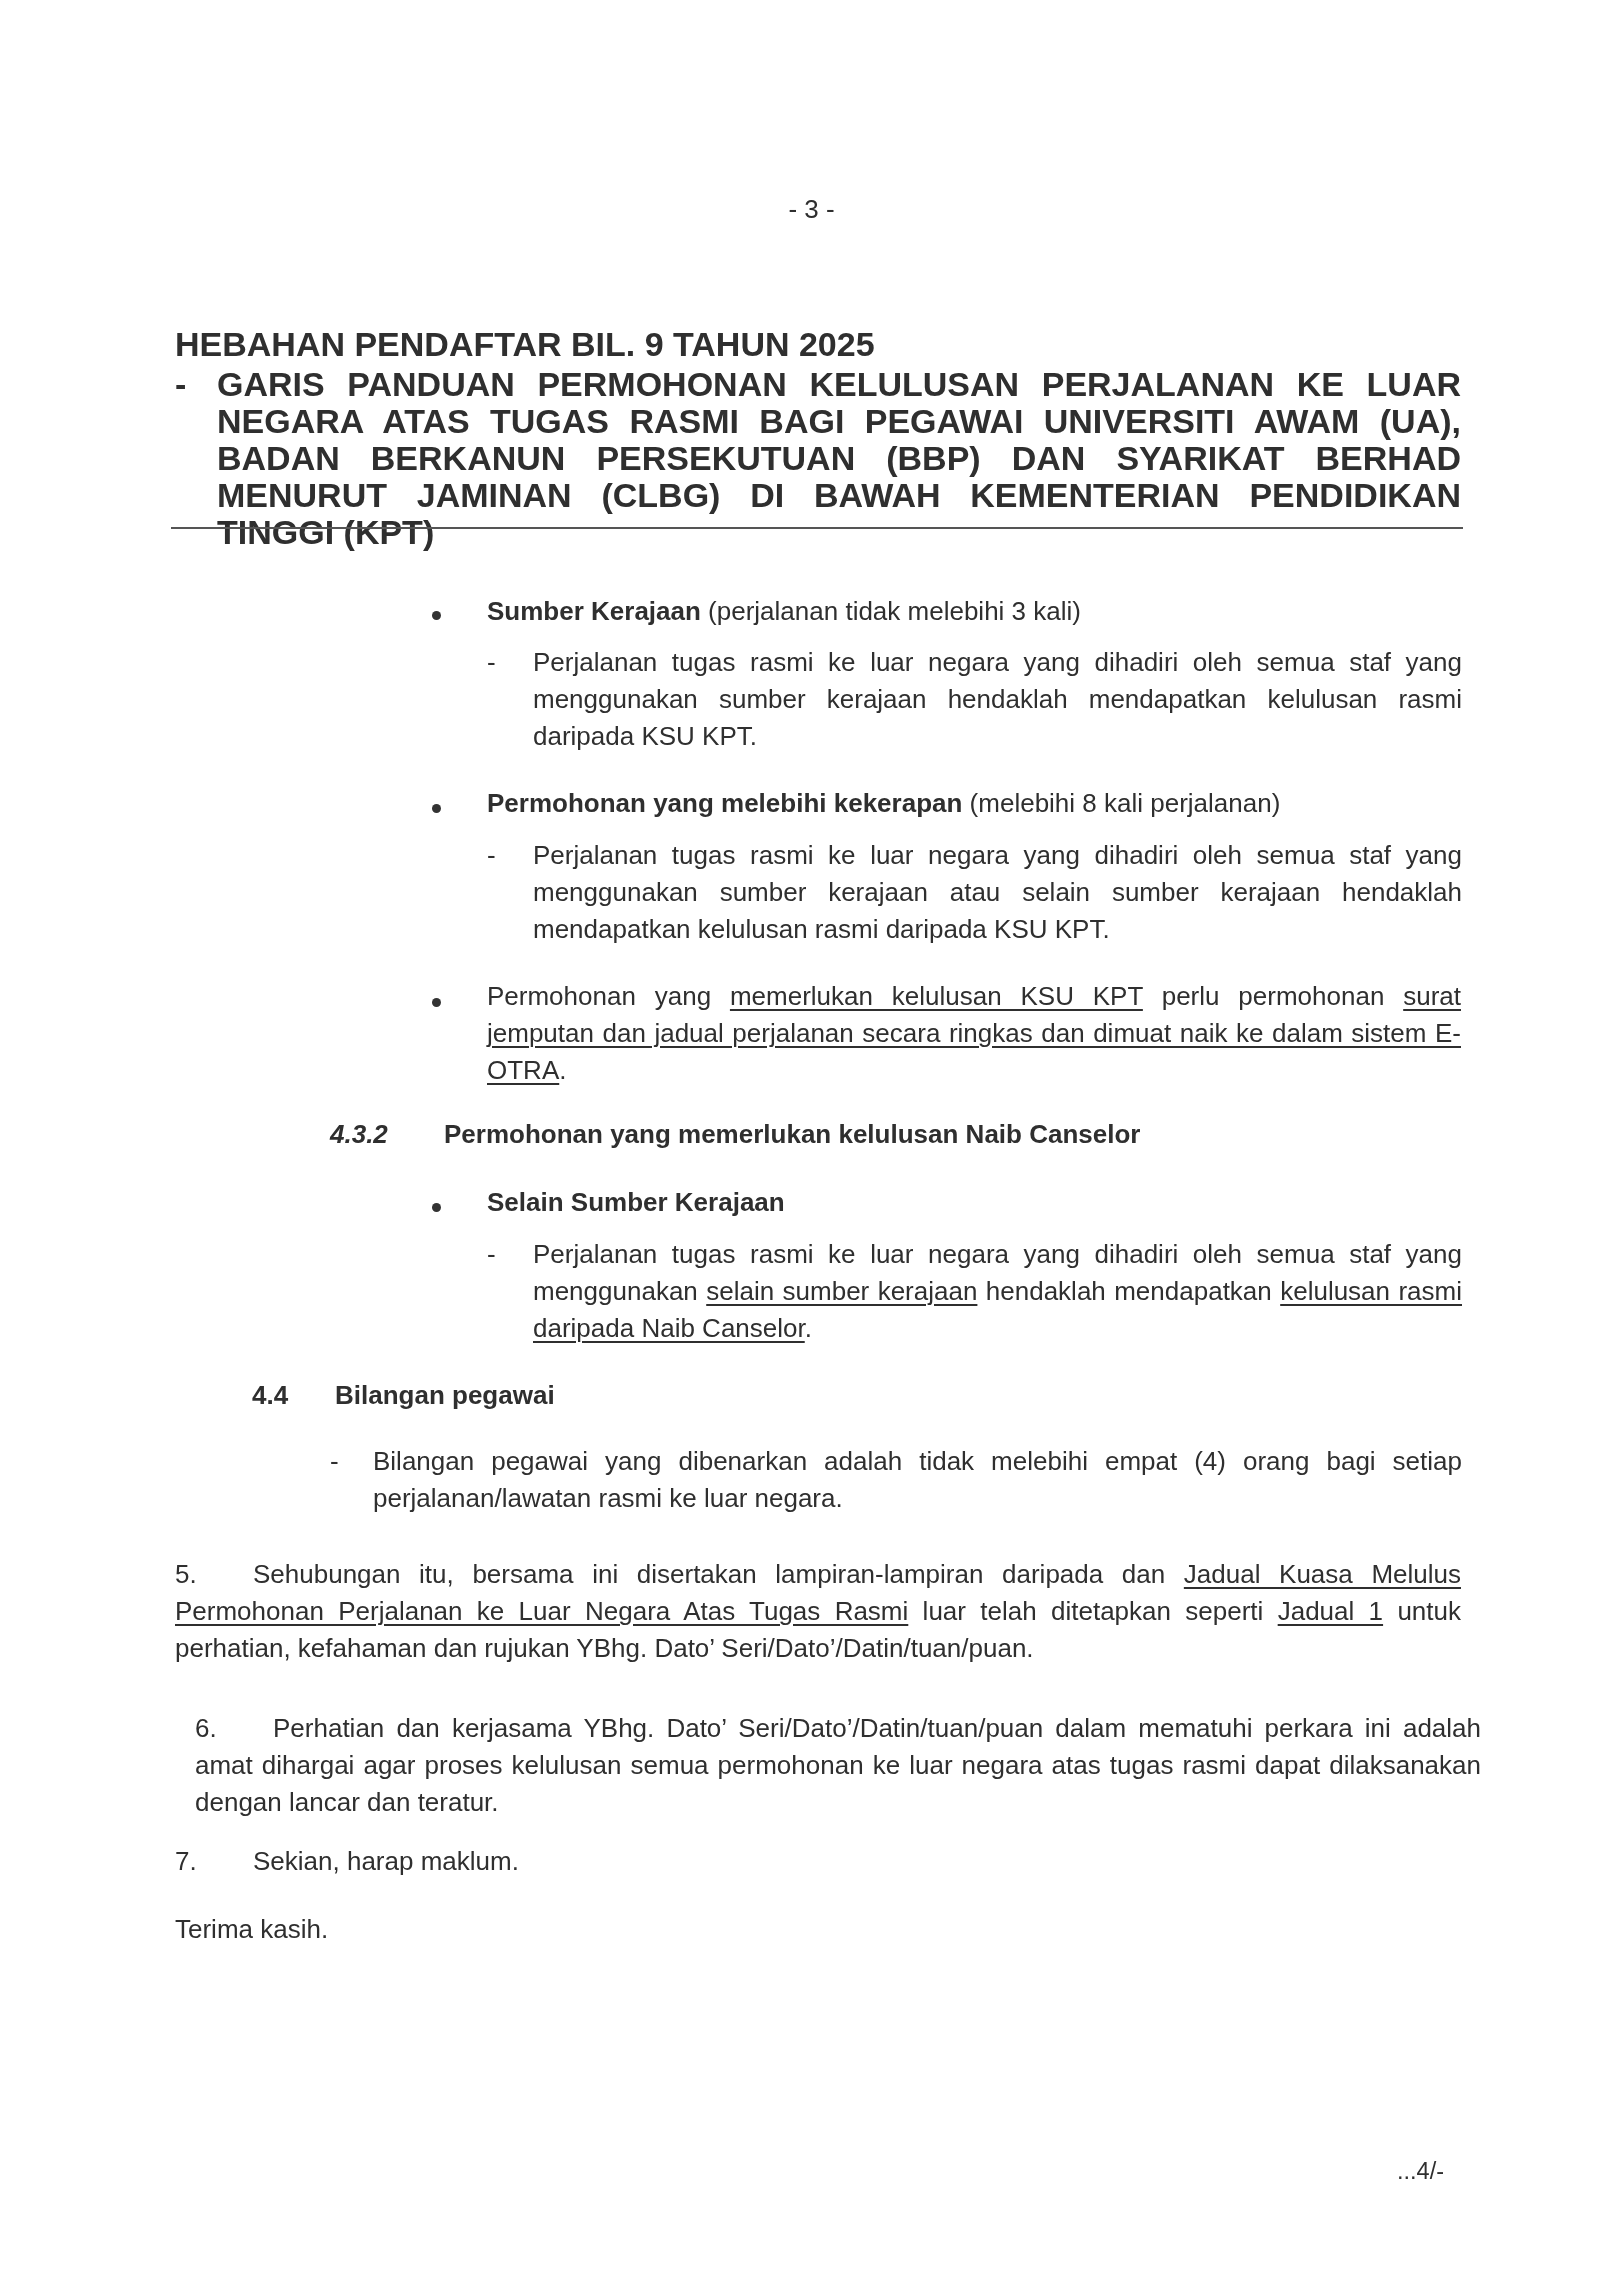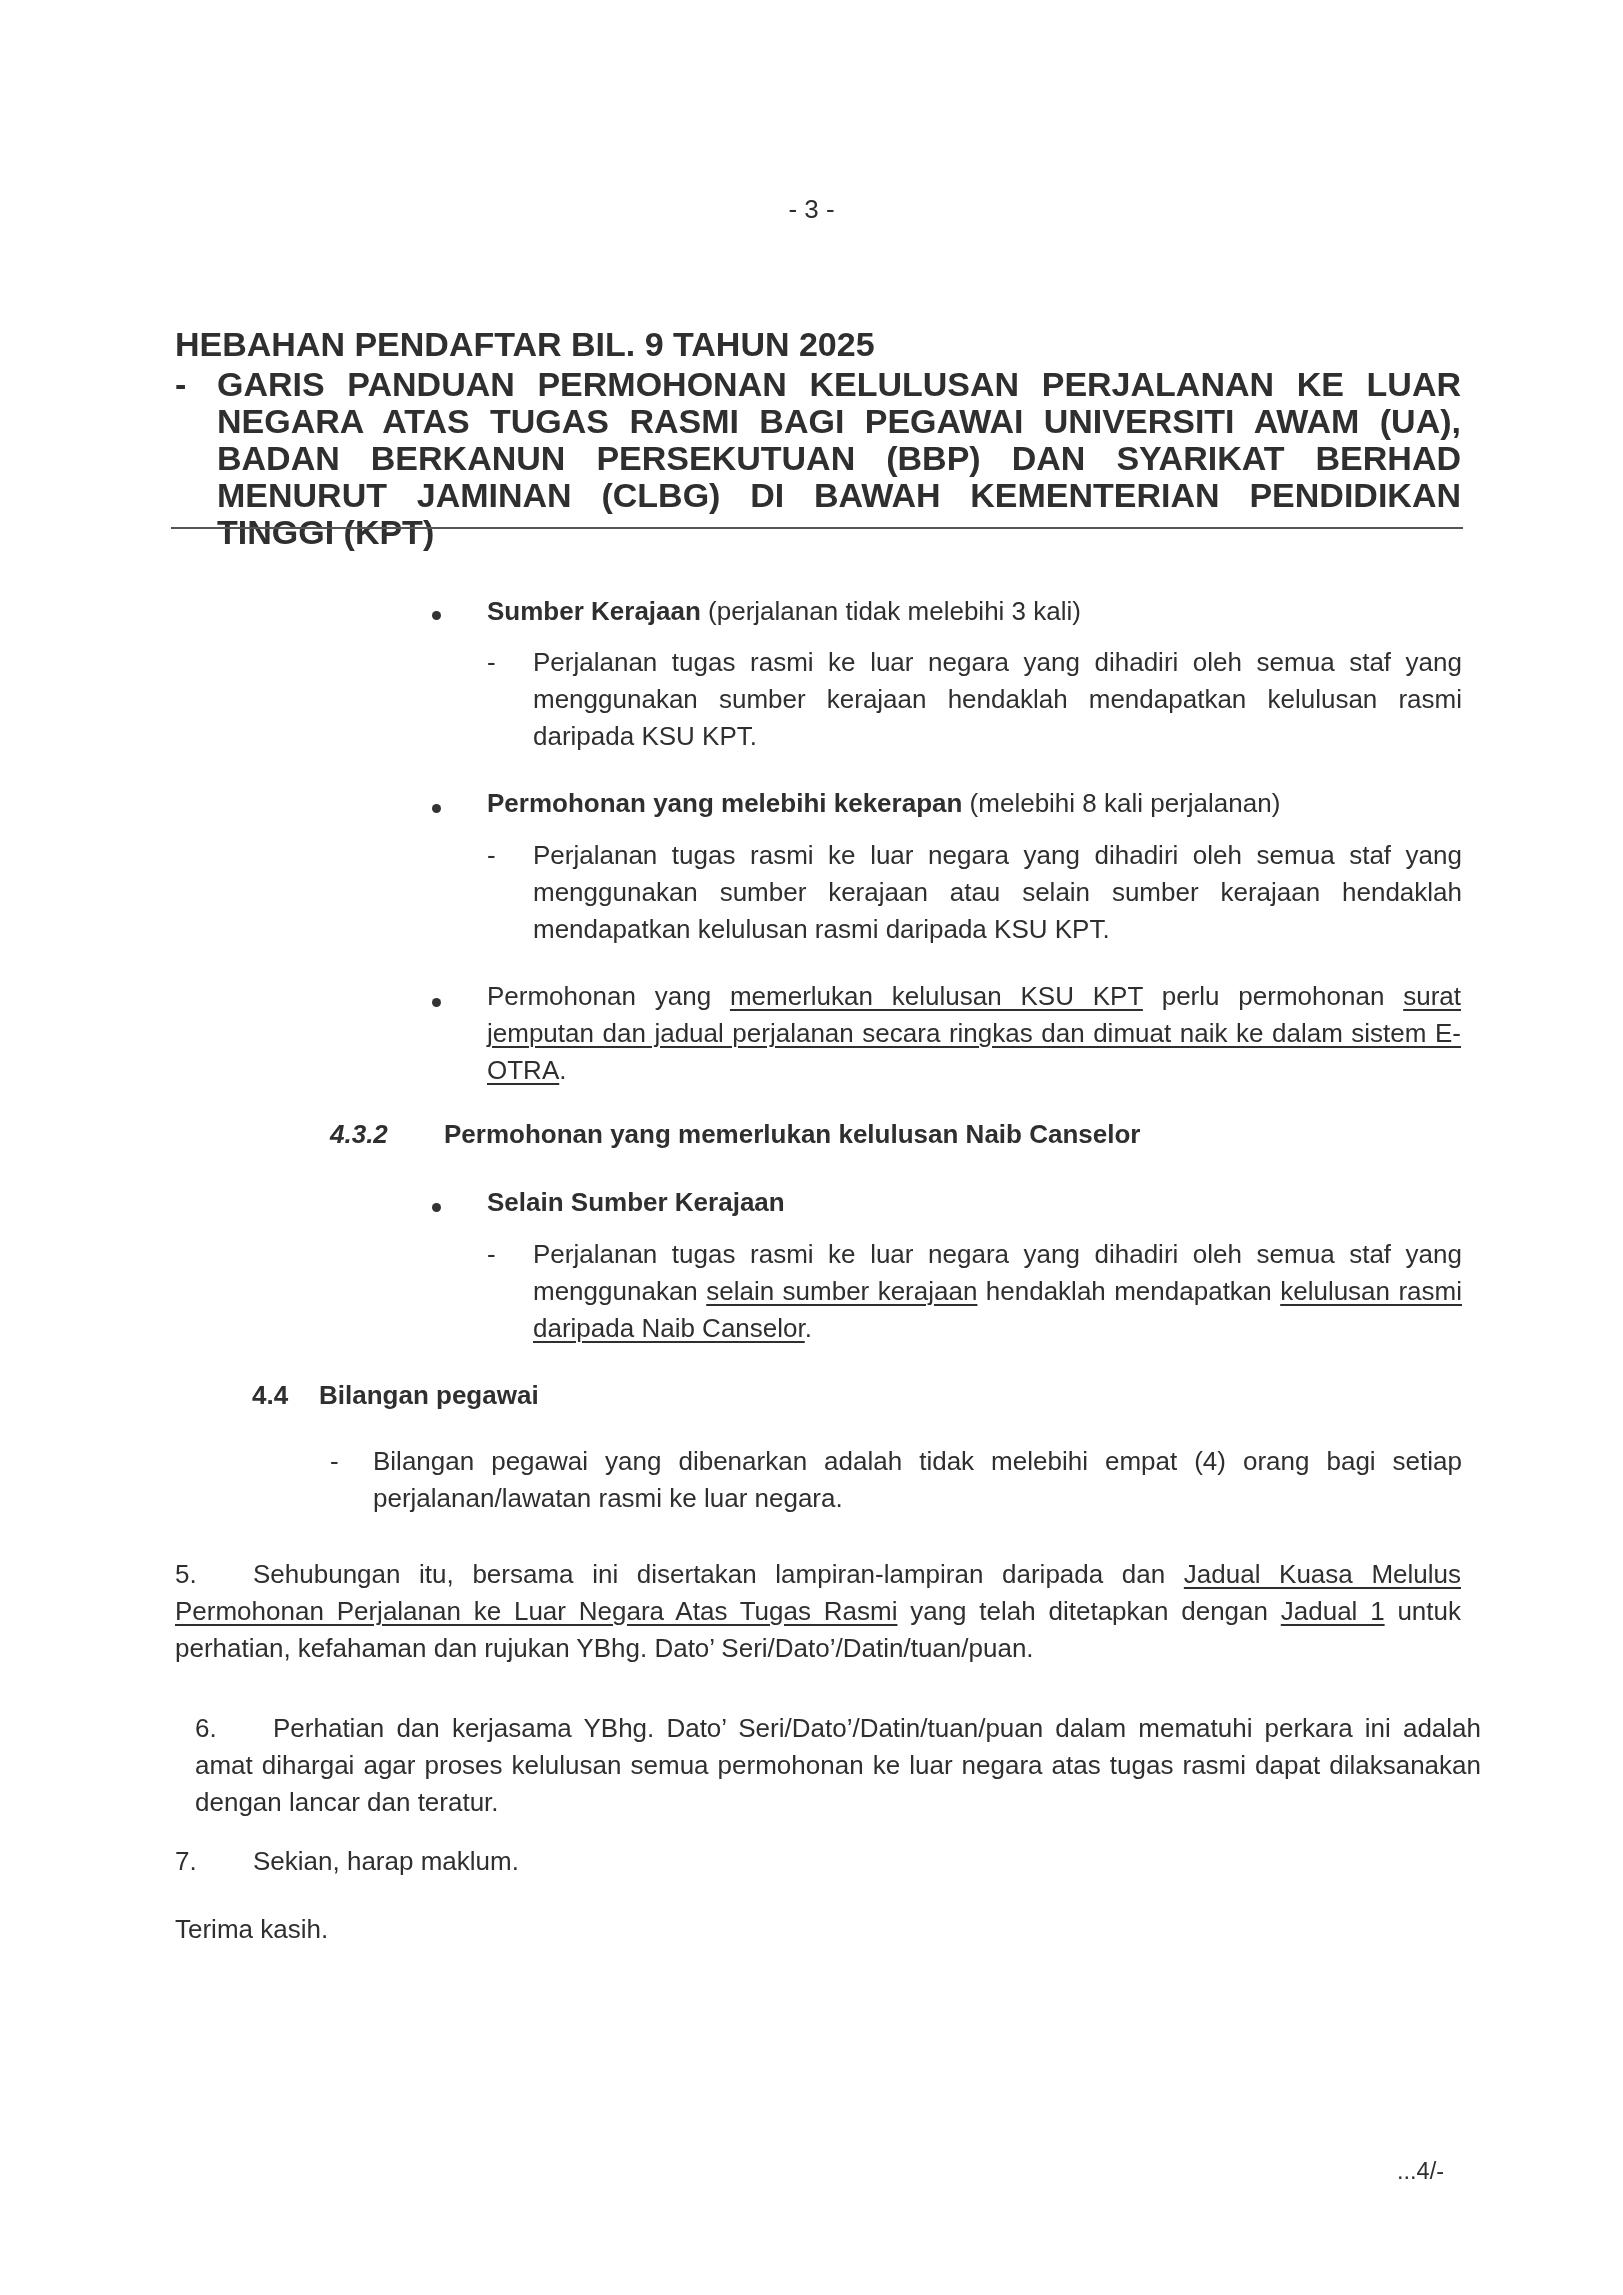--- a/index.html
+++ b/index.html
@@ -63,26 +63,26 @@
   <div class="blk" style="left:444px; top:1116px; font-weight:bold;">Permohonan yang memerlukan kelulusan Naib Canselor</div>
 
   <div class="bullet" style="left:432px; top:1203px;"></div>
   <div class="blk" style="left:487px; top:1184px; font-weight:bold;">Selain Sumber Kerajaan</div>
   <div class="blk dashm" style="left:487px; top:1236px;">-</div>
   <div class="blk just" style="left:533px; top:1236px; width:929px;">
     <span>Perjalanan tugas rasmi ke luar negara yang dihadiri oleh semua staf yang menggunakan </span><u>selain sumber kerajaan</u><span> hendaklah mendapatkan </span><u>kelulusan rasmi daripada Naib Canselor</u><span>.</span>
   </div>
 
   <div class="blk" style="left:252px; top:1377px; font-weight:bold;">4.4</div>
-  <div class="blk" style="left:319px; top:1377px; font-weight:bold;">Bilangan pegawai</div>
+  <div class="blk" style="left:335px; top:1377px; font-weight:bold;">Bilangan pegawai</div>
   <div class="blk dashm" style="left:330px; top:1443px;">-</div>
   <div class="blk just" style="left:373px; top:1443px; width:1089px;">Bilangan pegawai yang dibenarkan adalah tidak melebihi empat (4) orang bagi setiap perjalanan/lawatan rasmi ke luar negara.</div>
 
   <div class="blk just" style="left:175px; top:1556px; width:1286px;">
-    <span style="display:inline-block; width:78px;">5.</span><span>Sehubungan itu, bersama ini disertakan lampiran-lampiran daripada dan </span><u>Jadual Kuasa Melulus Permohonan Perjalanan ke Luar Negara Atas Tugas Rasmi</u><span> yang telah ditetapkan dengan </span><u>Jadual 1</u><span> untuk perhatian, kefahaman dan rujukan YBhg. Dato’ Seri/Dato’/Datin/tuan/puan.</span>
+    <span style="display:inline-block; width:78px;">5.</span><span>Sehubungan itu, bersama ini disertakan lampiran-lampiran daripada dan </span><u>Jadual Kuasa Melulus Permohonan Perjalanan ke Luar Negara Atas Tugas Rasmi</u><span> luar telah ditetapkan seperti </span><u>Jadual 1</u><span> untuk perhatian, kefahaman dan rujukan YBhg. Dato’ Seri/Dato’/Datin/tuan/puan.</span>
   </div>
 
   <div class="blk just" style="left:175px; top:1710px; width:1286px;margin-left:20px;">
     <span style="display:inline-block; width:78px;">6.</span><span>Perhatian dan kerjasama YBhg. Dato’ Seri/Dato’/Datin/tuan/puan dalam mematuhi perkara ini adalah amat dihargai agar proses kelulusan semua permohonan ke luar negara atas tugas rasmi dapat dilaksanakan dengan lancar dan teratur.</span>
   </div>
 
   <div class="blk" style="left:175px; top:1843px; width:1286px;">
     <span style="display:inline-block; width:78px;">7.</span><span>Sekian, harap maklum.</span>
   </div>
 

